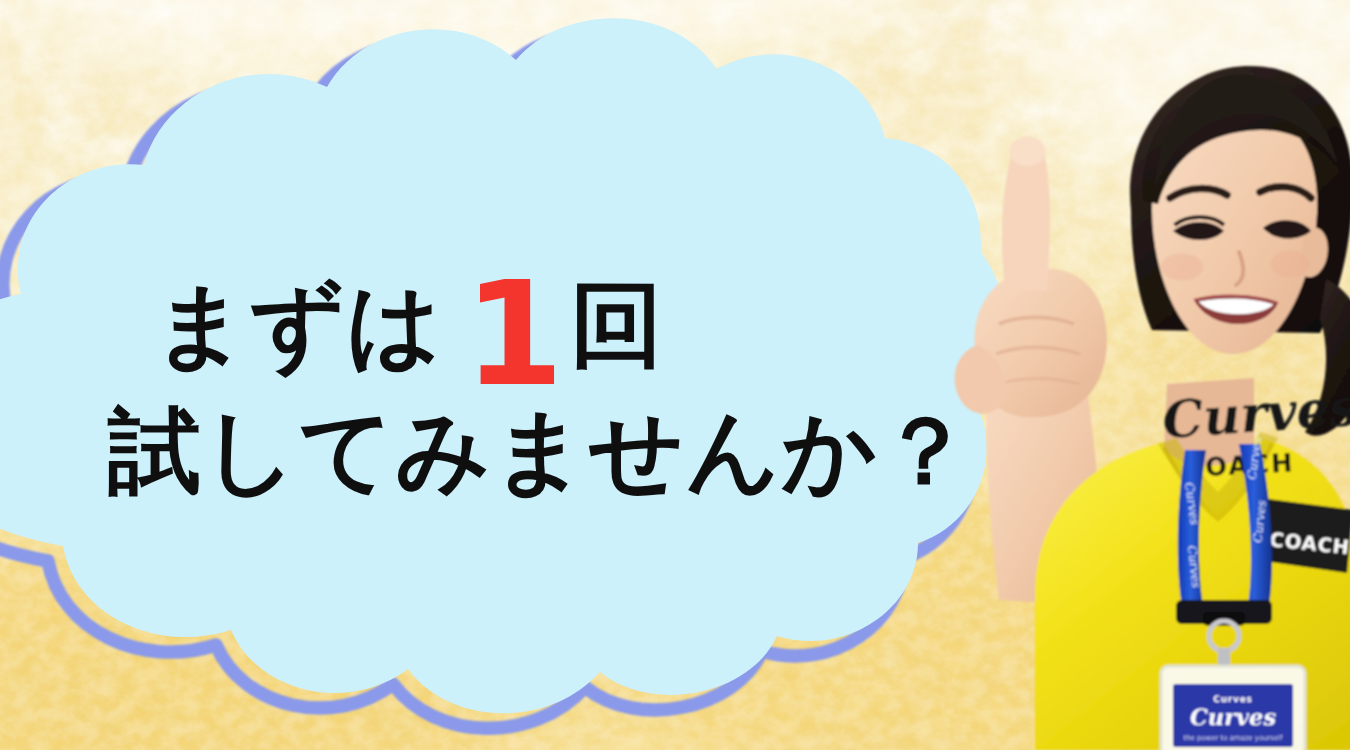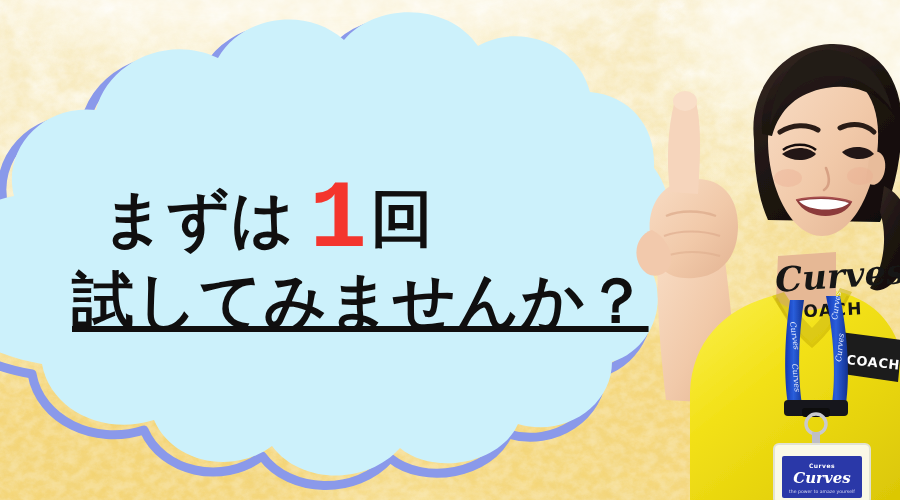--- a/index.html
+++ b/index.html
@@ -50,29 +50,28 @@
     display: flex;
     align-items: baseline;
     white-space: nowrap;
     color: #100f0f;
     font-weight: 700;
     letter-spacing: .015em;
   }
   .line1 {
     font-size: 62px;
     height: 78px;
+    align-items: center;
     padding-left: 30px;
-    font-family: Liberation Mono, monospace;
   }
   .line2 {
     font-size: 62px;
     height: 78px;
     align-items: center;
     margin-top: 6px;
-    text-decoration: underline;
   }
   .big-one {
     color: #F4352D;
     font-size: 96px;
     font-weight: 700;
     line-height: .78;
     position: relative;
     top: 6px;
     margin: 0 2px 0 14px;
     letter-spacing: 0;

